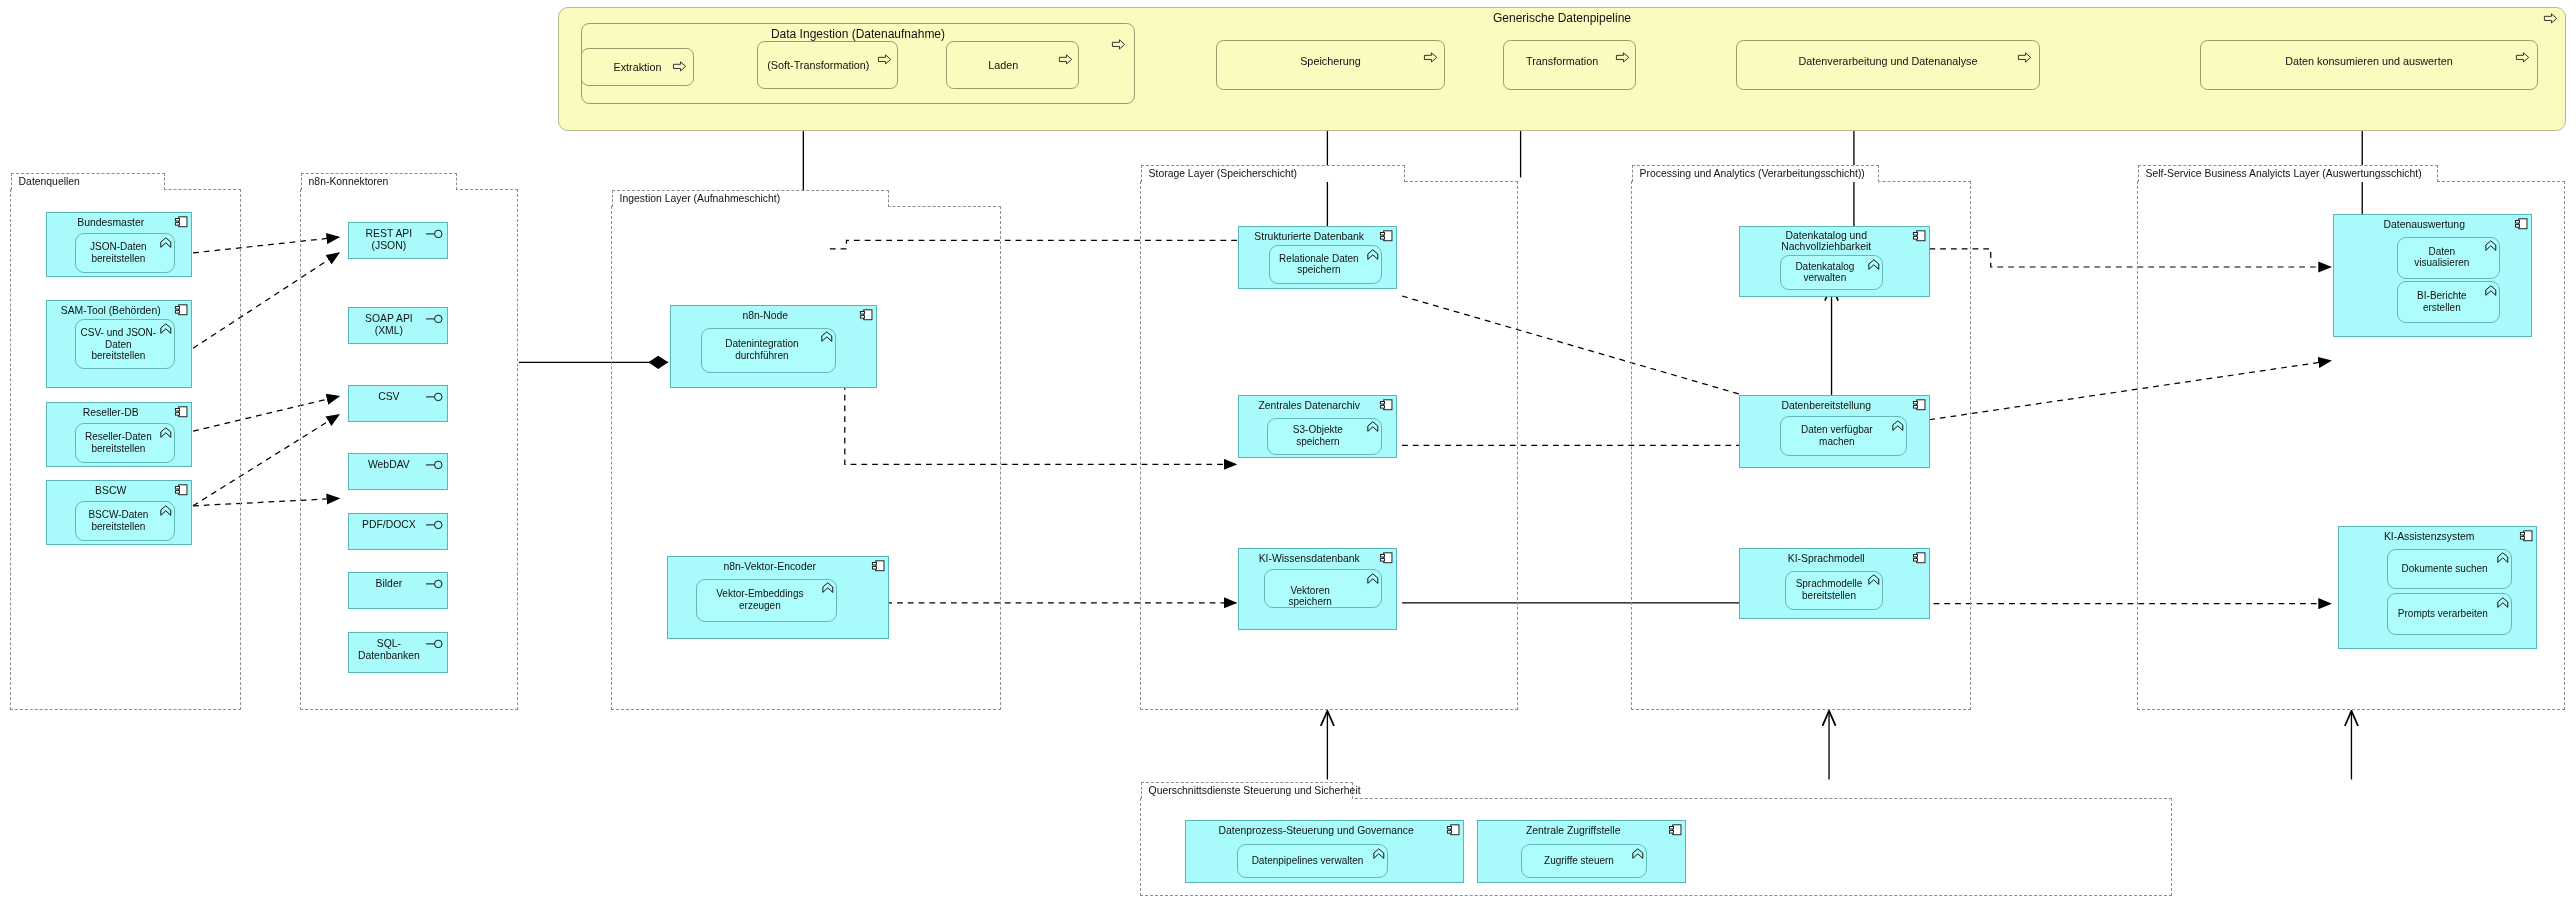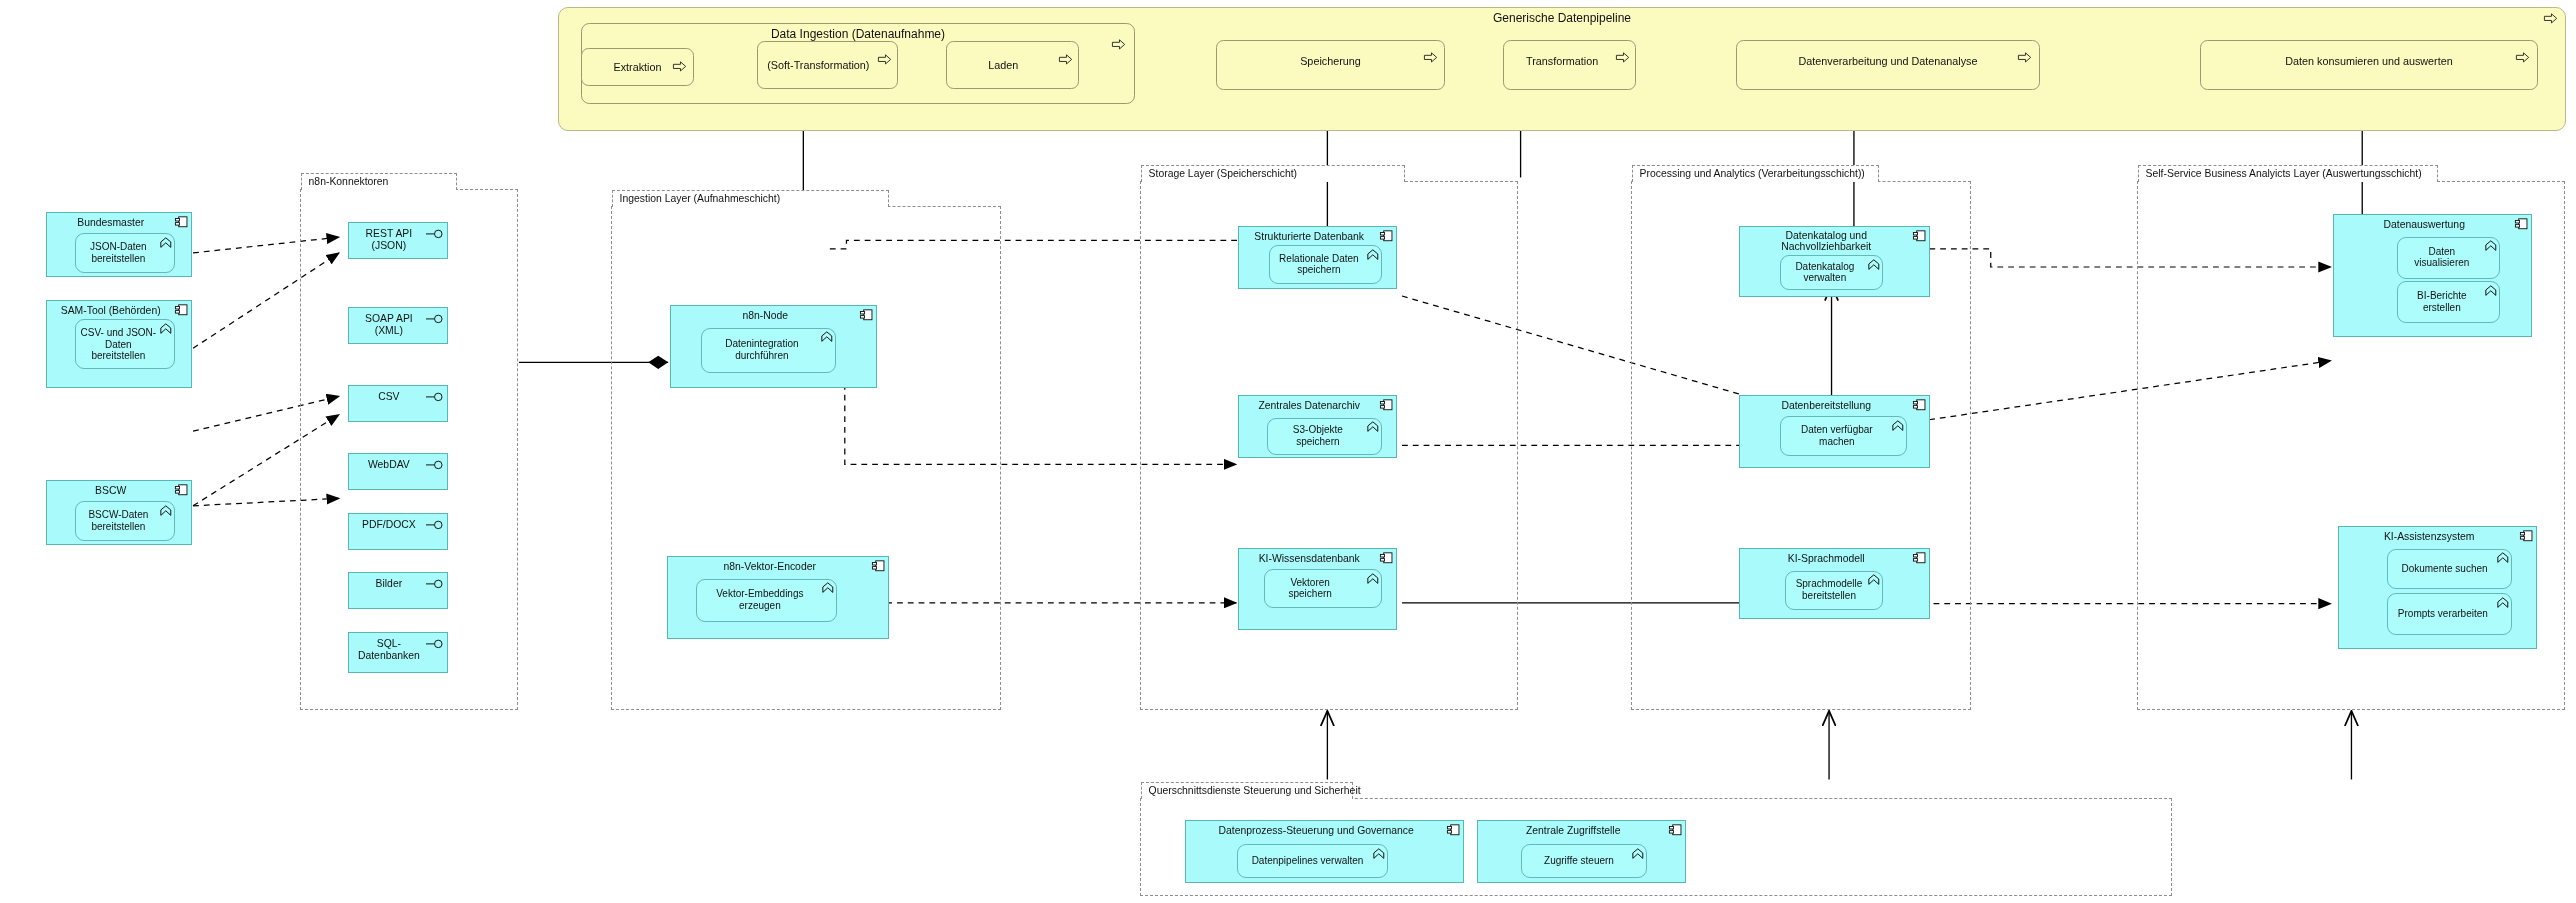--- a/index.html
+++ b/index.html
@@ -179,20 +179,23 @@
   </div>
   <div class="abs proc-box" style="left:2200px;top:40px;width:338px;height:50px;">
     <div class="proc-label" style="top:14px;transform:none;">Daten konsumieren und auswerten</div>
     <span class="icon ico-process" style="top:10.8px;right:7.5px;">
       <svg viewBox="0 0 16 13">
           <path d="M0.5,4 L9,4 L9,1 L15.3,6.5 L9,12 L9,9 L0.5,9 Z" fill="#fbfbc0" stroke="#222" stroke-width="1.1"></path>
         </svg>
     </span>
   </div>
 
+  <div class="abs group-box" style="left:10px;top:189px;width:231px;height:521px;">
+    <div class="group-tab" style="width:154px;">Datenquellen</div>
+  </div>
 
   <div class="abs group-box" style="left:300px;top:189px;width:218px;height:521px;">
     <div class="group-tab" style="width:156px;">n8n-Konnektoren</div>
   </div>
 
   <div class="abs group-box" style="left:611px;top:206px;width:390px;height:504px;">
     <div class="group-tab" style="width:277px;">Ingestion Layer (Aufnahmeschicht)</div>
   </div>
 
   <div class="abs group-box" style="left:1140px;top:181px;width:378px;height:529px;">
@@ -242,20 +245,38 @@
     <div class="func" style="left:28px;top:18px;width:98px;height:48px;">
       <div class="func-label">CSV- und JSON-Daten bereitstellen</div>
       <span class="icon ico-function">
         <svg viewBox="0 0 14 14">
             <path d="M1,12.5 L1,6 L7,1 L13,6 L13,12.5 L7,7 Z" fill="none" stroke="#111" stroke-width="1.2"></path>
           </svg>
       </span>
     </div>
   </div>
 
+  <div class="abs comp" style="left:46px;top:402px;width:146px;height:65px;">
+    <div class="comp-title">Reseller-DB</div>
+    <span class="icon ico-component">
+      <svg viewBox="0 0 15 14">
+          <rect x="4.5" y="1" width="10" height="12" fill="#fff" stroke="#111" stroke-width="1.1"></rect>
+          <rect x="0.5" y="3" width="5" height="3" fill="#fff" stroke="#111" stroke-width="1.1"></rect>
+          <rect x="0.5" y="8" width="5" height="3" fill="#fff" stroke="#111" stroke-width="1.1"></rect>
+        </svg>
+    </span>
+    <div class="func" style="left:28px;top:20px;width:98px;height:38px;">
+      <div class="func-label">Reseller-Daten bereitstellen</div>
+      <span class="icon ico-function">
+        <svg viewBox="0 0 14 14">
+            <path d="M1,12.5 L1,6 L7,1 L13,6 L13,12.5 L7,7 Z" fill="none" stroke="#111" stroke-width="1.2"></path>
+          </svg>
+      </span>
+    </div>
+  </div>
 
   <div class="abs comp" style="left:46px;top:480px;width:146px;height:65px;">
     <div class="comp-title">BSCW</div>
     <span class="icon ico-component">
       <svg viewBox="0 0 15 14">
           <rect x="4.5" y="1" width="10" height="12" fill="#fff" stroke="#111" stroke-width="1.1"></rect>
           <rect x="0.5" y="3" width="5" height="3" fill="#fff" stroke="#111" stroke-width="1.1"></rect>
           <rect x="0.5" y="8" width="5" height="3" fill="#fff" stroke="#111" stroke-width="1.1"></rect>
         </svg>
     </span>
@@ -412,21 +433,21 @@
   <div class="abs comp" style="left:1238px;top:548px;width:159px;height:82px;">
     <div class="comp-title">KI-Wissensdatenbank</div>
     <span class="icon ico-component">
       <svg viewBox="0 0 15 14">
           <rect x="4.5" y="1" width="10" height="12" fill="#fff" stroke="#111" stroke-width="1.1"></rect>
           <rect x="0.5" y="3" width="5" height="3" fill="#fff" stroke="#111" stroke-width="1.1"></rect>
           <rect x="0.5" y="8" width="5" height="3" fill="#fff" stroke="#111" stroke-width="1.1"></rect>
         </svg>
     </span>
     <div class="func" style="left:25px;top:20px;width:116px;height:37px;">
-      <div class="func-label" style="right:29px;">Vektoren speichern</div>
+      <div class="func-label" style="right:29px;margin-top:8px;">Vektoren speichern</div>
       <span class="icon ico-function">
         <svg viewBox="0 0 14 14">
             <path d="M1,12.5 L1,6 L7,1 L13,6 L13,12.5 L7,7 Z" fill="none" stroke="#111" stroke-width="1.2"></path>
           </svg>
       </span>
     </div>
   </div>
 
   <div class="abs comp" style="left:1739px;top:226px;width:191px;height:71px;">
     <div class="comp-title two">Datenkatalog und Nachvollziehbarkeit</div>

